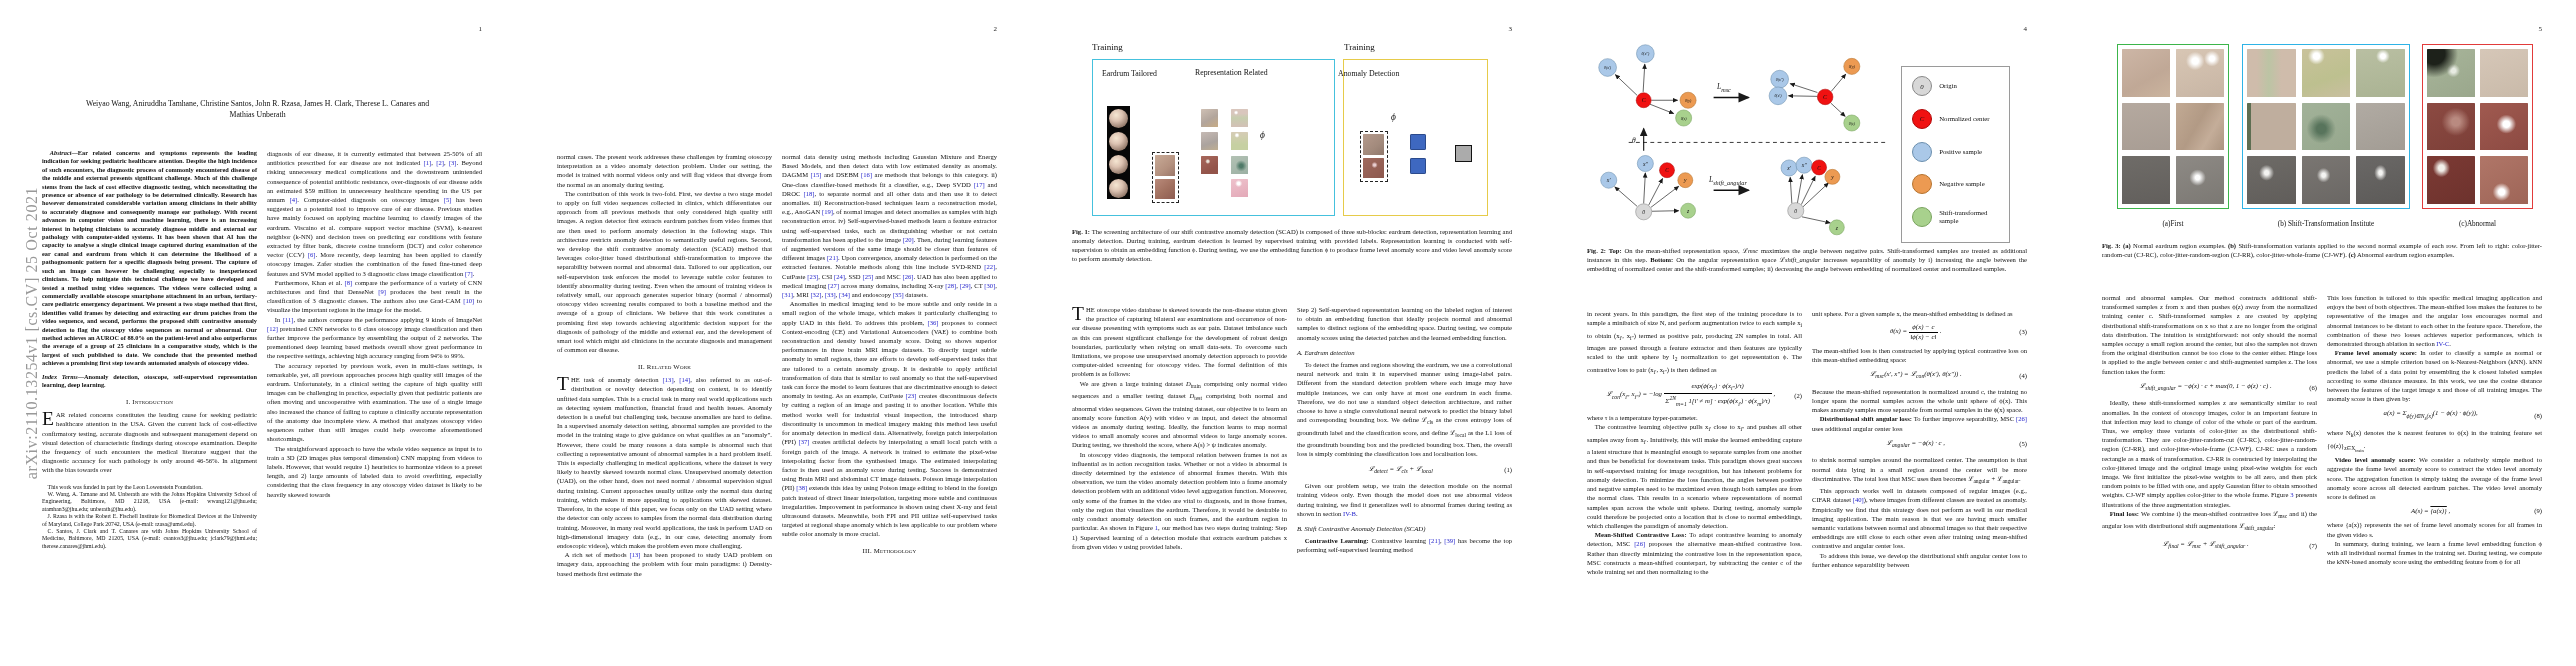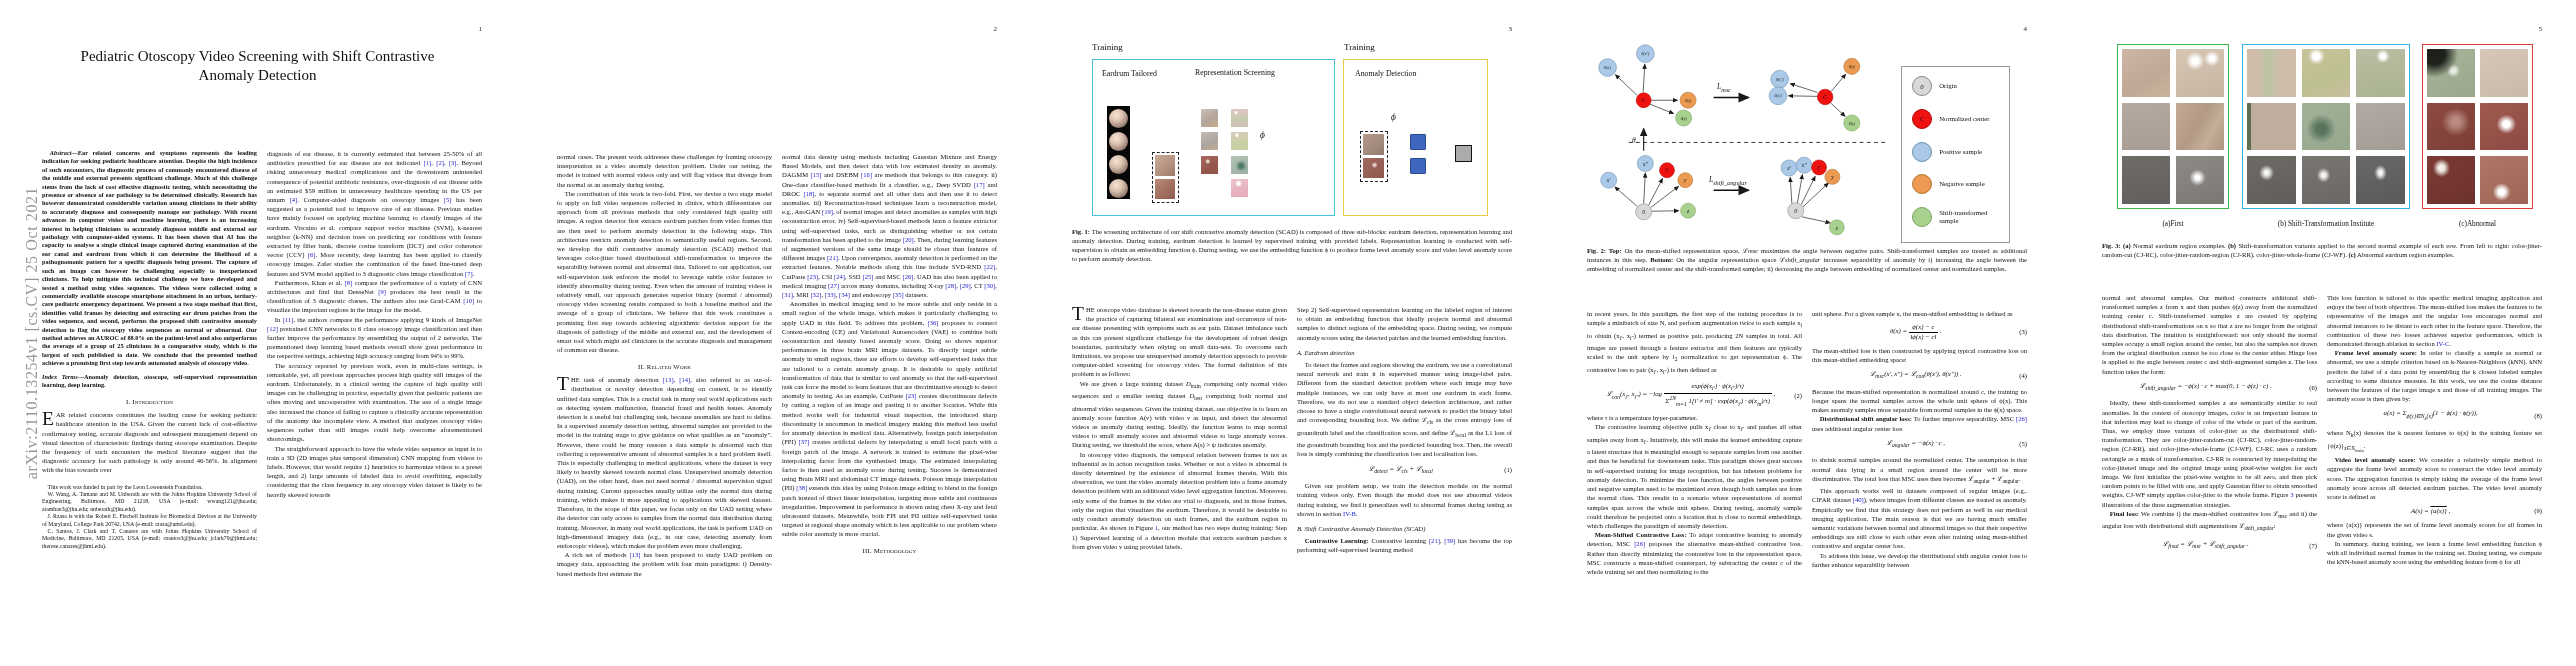--- a/index.html
+++ b/index.html
@@ -58,21 +58,24 @@
   .f3lbl{position:absolute;top:220px;font-size:7.2px;text-align:center}
 </style>
 </head>
 <body>
 
 <div id="sheet">
 
   <div class="page">
     <div class="watermark">arXiv:2110.13254v1  [cs.CV]  25 Oct 2021</div>
     <div class="pageno">1</div>
-    <div class="title">Pediatric Otoscopy Video Screening with Shift Contrastive Anomaly Detection</div>
+    <div class="authors">
+      <span>Weiyao Wang, Aniruddha Tamhane, Christine Santos, John R. Rzasa, James H. Clark, Therese L. Canares and</span><br>
+      <span>Mathias Unberath</span>
+    </div>
     <div class="cols" style="top:149px">
       <div class="col">
         <p class="abstract cz"><i>Abstract</i>—Ear related concerns and symptoms represents the leading indication for seeking pediatric healthcare attention. Despite the high incidence of such encounters, the diagnostic process of commonly encountered disease of the middle and external presents significant challenge. Much of this challenge stems from the lack of cost effective diagnostic testing, which necessitating the presence or absence of ear pathology to be determined clinically. Research has however demonstrated considerable variation among clinicians in their ability to accurately diagnose and consequently manage ear pathology. With recent advances in computer vision and machine learning, there is an increasing interest in helping clinicians to accurately diagnose middle and external ear pathology with computer-aided systems. It has been shown that AI has the capacity to analyse a single clinical image captured during examination of the ear canal and eardrum from which it can determine the likelihood of a pathognomonic pattern for a specific diagnosis being present. The capture of such an image can however be challenging especially to inexperienced clinicians. To help mitigate this technical challenge we have developed and tested a method using video sequences. The videos were collected using a commercially available otoscope smartphone attachment in an urban, tertiary-care pediatric emergency department. We present a two stage method that first, identifies valid frames by detecting and extracting ear drum patches from the video sequence, and second, performs the proposed shift contrastive anomaly detection to flag the otoscopy video sequences as normal or abnormal. Our method achieves an AUROC of 88.0% on the patient-level and also outperforms the average of a group of 25 clinicians in a comparative study, which is the largest of such published to date. We conclude that the presented method achieves a promising first step towards automated analysis of otoscopy video.</p>
         <p class="idx ni cz"><i>Index Terms</i>—Anomaly detection, otoscope, self-supervised representation learning, deep learning.</p>
         <div class="sec">I. Introduction</div>
         <p class="ni cz"><span class="dc">E</span><span>AR related concerns constitutes the leading cause for seeking pediatric healthcare attention in the USA. Given the current lack of cost-effective confirmatory testing, accurate diagnosis and subsequent management depend on visual detection of characteristic findings during otoscope examination. Despite the frequency of such encounters the medical literature suggest that the diagnostic accuracy for such pathology is only around 46-56%. In alignment with the bias towards over</span></p>
         <div class="fns">
           <p class="fn">This work was funded in part by the Leon Lowenstein Foundation.</p>
           <p class="fn">W. Wang, A. Tamane and M. Unberath are with the Johns Hopkins University School of Engineering, Baltimore, MD 21218, USA (e-mail: wwang121@jhu.edu; atamhan3@jhu.edu; unberath@jhu.edu).</p>
           <p class="fn">J. Rzasa is with the Robert E. Fischell Institute for Biomedical Devices at the University of Maryland, College Park 20742, USA (e-mail: rzasa@umd.edu).</p>
@@ -137,22 +140,22 @@
         <line x1="648" y1="297" x2="676" y2="297" stroke="#3da32f" stroke-width="3" marker-end="url(#mg)"></line>
         <line x1="714" y1="252" x2="758" y2="272" stroke="#8f8f8f" stroke-width="2.4" marker-end="url(#mgr)"></line>
         <line x1="714" y1="299" x2="758" y2="281" stroke="#8f8f8f" stroke-width="2.4" marker-end="url(#mgr)"></line>
         <line x1="292" y1="186" x2="292" y2="368" stroke="#7ab7e8" stroke-width="2.4" stroke-dasharray="7 6"></line>
       </svg>
       <div class="f1lbl" style="left:62px;top:42px">Training</div>
       <div class="f1lbl" style="left:314px;top:42px">Training</div>
       <div class="f1box cyanbox"></div>
       <div class="f1box yellowbox"></div>
       <div class="f1t" style="left:72px;top:69px">Eardrum Tailored</div>
-      <div class="f1t" style="left:165px;top:68px">Representation Screening</div>
-      <div class="f1t" style="left:325px;top:69px">Anomaly Detection</div>
+      <div class="f1t" style="left:165px;top:68px">Representation Related</div>
+      <div class="f1t" style="left:308px;top:69px">Anomaly Detection</div>
       <div class="strip">
         <div class="oto" style="left:2.2px;top:3.3px"></div>
         <div class="oto" style="left:2.2px;top:26px"></div>
         <div class="oto" style="left:2.2px;top:49px"></div>
         <div class="oto" style="left:2.2px;top:73px"></div>
       </div>
       <div class="dashedbox" style="left:122px;top:152px;width:25px;height:49px">
         <div class="pt" style="left:1.7px;top:2.2px;width:20.6px;height:20.6px;background:linear-gradient(140deg,#c9ab97,#b4917f 60%,#9b7668)"></div>
         <div class="pt" style="left:1.7px;top:25.6px;width:20.6px;height:20.6px;background:linear-gradient(140deg,#b98a7a,#a1705f 55%,#8e5c52)"></div>
       </div>

